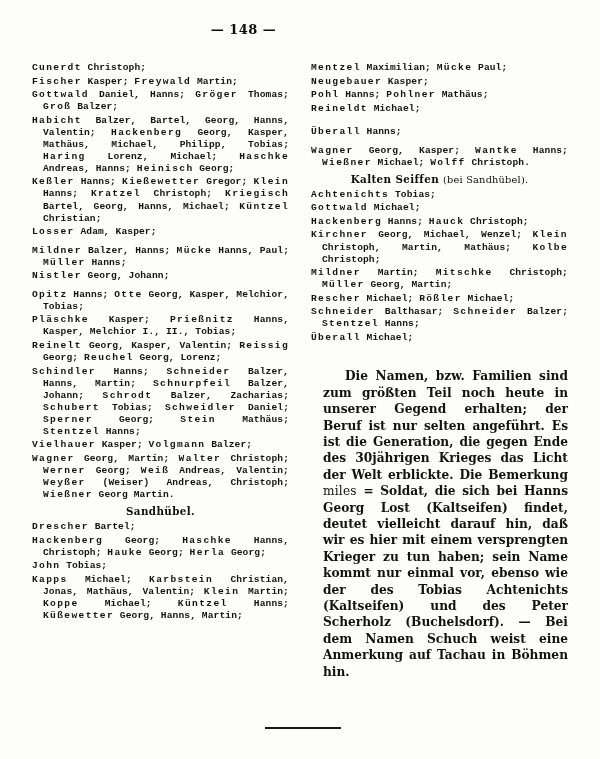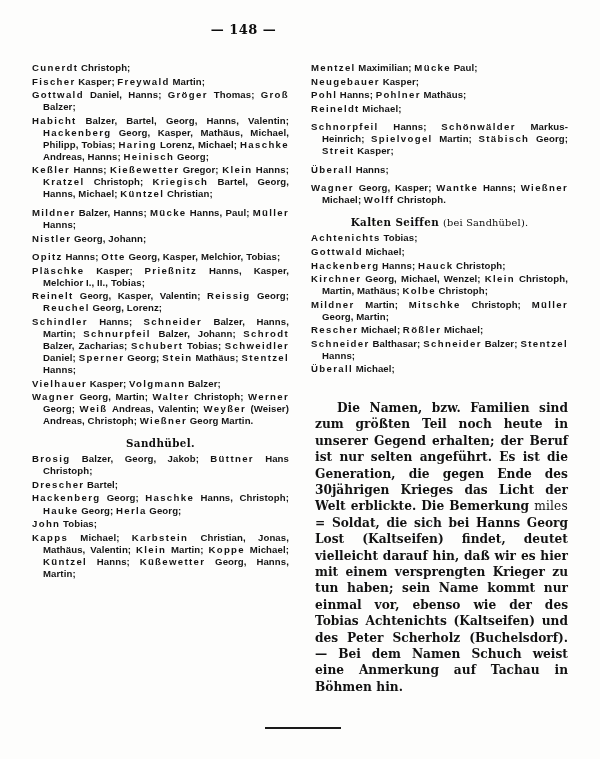--- a/index.html
+++ b/index.html
@@ -51,21 +51,21 @@
     display: flex;
     gap: 22px;
     align-items: flex-start;
   }
   .col {
     width: 257px;
   }
 
   
   .entry {
-    font-family: Liberation Sans, sans-serif;
+    font-family: Liberation Mono, monospace;
     font-size: 9.6px;
     line-height: 12.05px;
     text-align: justify;
     margin: 0 0 1.5px 0;
     padding-left: 11px;
     text-indent: -11px;
     color: #141414;
     -webkit-font-smoothing: none;
   }
   .entry .sn {
@@ -78,37 +78,37 @@
   }
   .gap { height: 5px; }
 
   
   .secthead {
     text-align: center;
     font-family: "DejaVu Serif", "Liberation Serif", serif;
     font-weight: bold;
     font-size: 10.3px;
     letter-spacing: 0.4px;
-    margin: 10px 0 4px 0;
+    margin: 4px 0 4px 0;
     color: #0d0d0d;
   }
   .secthead .sub {
     font-weight: normal;
     letter-spacing: 0.2px;
     font-size: 9.8px;
   }
 
   
   .prose {
     font-family: "DejaVu Serif", "Liberation Serif", serif;
     font-size: 12.2px;
     line-height: 16.4px;
     text-align: justify;
     text-indent: 22px;
-    margin: 18px 0 0 4px;
+    margin: 18px 0 0 12px;
     color: #121212;
     font-weight: bold;
     word-spacing: 0.3px;
   }
   .prose .roman {
     font-family: "DejaVu Serif", "Liberation Serif", serif;
     font-weight: normal;
     font-style: normal;
     letter-spacing: 0.2px;
   }
@@ -137,20 +137,21 @@
       <p class="entry"><span class="sn">Cunerdt</span> <span class="nm">Christoph;</span></p>
 
       <p class="entry"><span class="sn">Fischer</span> <span class="nm">Kasper;</span> <span class="sn">Freywald</span> <span class="nm">Martin;</span></p>
 
       <p class="entry"><span class="sn">Gottwald</span> <span class="nm">Daniel, Hanns;</span> <span class="sn">Gröger</span> <span class="nm">Thomas;</span> <span class="sn">Groß</span> <span class="nm">Balzer;</span></p>
 
       <p class="entry"><span class="sn">Habicht</span> <span class="nm">Balzer, Bartel, Georg, Hanns, Valentin;</span> <span class="sn">Hackenberg</span> <span class="nm">Georg, Kasper, Mathäus, Michael, Philipp, Tobias;</span> <span class="sn">Haring</span> <span class="nm">Lorenz, Michael;</span> <span class="sn">Haschke</span> <span class="nm">Andreas, Hanns;</span> <span class="sn">Heinisch</span> <span class="nm">Georg;</span></p>
 
       <p class="entry"><span class="sn">Keßler</span> <span class="nm">Hanns;</span> <span class="sn">Kießewetter</span> <span class="nm">Gregor;</span> <span class="sn">Klein</span> <span class="nm">Hanns;</span> <span class="sn">Kratzel</span> <span class="nm">Christoph;</span> <span class="sn">Kriegisch</span> <span class="nm">Bartel, Georg, Hanns, Michael;</span> <span class="sn">Küntzel</span> <span class="nm">Christian;</span></p>
 
+      <p class="entry"><span class="sn">Losser</span> <span class="nm">Adam, Kasper;</span></p>
 
       <div class="gap"></div>
 
       <p class="entry"><span class="sn">Mildner</span> <span class="nm">Balzer, Hanns;</span> <span class="sn">Mücke</span> <span class="nm">Hanns, Paul;</span> <span class="sn">Müller</span> <span class="nm">Hanns;</span></p>
 
       <p class="entry"><span class="sn">Nistler</span> <span class="nm">Georg, Johann;</span></p>
 
       <div class="gap"></div>
 
       <p class="entry"><span class="sn">Opitz</span> <span class="nm">Hanns;</span> <span class="sn">Otte</span> <span class="nm">Georg, Kasper, Melchior, Tobias;</span></p>
@@ -160,21 +161,20 @@
       <p class="entry"><span class="sn">Reinelt</span> <span class="nm">Georg, Kasper, Valentin;</span> <span class="sn">Reissig</span> <span class="nm">Georg;</span> <span class="sn">Reuchel</span> <span class="nm">Georg, Lorenz;</span></p>
 
       <p class="entry"><span class="sn">Schindler</span> <span class="nm">Hanns;</span> <span class="sn">Schneider</span> <span class="nm">Balzer, Hanns, Martin;</span> <span class="sn">Schnurpfeil</span> <span class="nm">Balzer, Johann;</span> <span class="sn">Schrodt</span> <span class="nm">Balzer, Zacharias;</span> <span class="sn">Schubert</span> <span class="nm">Tobias;</span> <span class="sn">Schweidler</span> <span class="nm">Daniel;</span> <span class="sn">Sperner</span> <span class="nm">Georg;</span> <span class="sn">Stein</span> <span class="nm">Mathäus;</span> <span class="sn">Stentzel</span> <span class="nm">Hanns;</span></p>
 
       <p class="entry"><span class="sn">Vielhauer</span> <span class="nm">Kasper;</span> <span class="sn">Volgmann</span> <span class="nm">Balzer;</span></p>
 
       <p class="entry"><span class="sn">Wagner</span> <span class="nm">Georg, Martin;</span> <span class="sn">Walter</span> <span class="nm">Christoph;</span> <span class="sn">Werner</span> <span class="nm">Georg;</span> <span class="sn">Weiß</span> <span class="nm">Andreas, Valentin;</span> <span class="sn">Weyßer</span> <span class="nm">(Weiser) Andreas, Christoph;</span> <span class="sn">Wießner</span> <span class="nm">Georg Martin.</span></p>
 
       <div class="secthead"><span>Sandhübel.</span></div>
 
-      <p class="entry"><span class="sn">Brosig</span> <span class="nm">Balzer, Georg, Jakob;</span> <span class="sn">Büttner</span> <span class="nm">Hans Christoph;</span></p>
 
       <p class="entry"><span class="sn">Drescher</span> <span class="nm">Bartel;</span></p>
 
       <p class="entry"><span class="sn">Hackenberg</span> <span class="nm">Georg;</span> <span class="sn">Haschke</span> <span class="nm">Hanns, Christoph;</span> <span class="sn">Hauke</span> <span class="nm">Georg;</span> <span class="sn">Herla</span> <span class="nm">Georg;</span></p>
 
       <p class="entry"><span class="sn">John</span> <span class="nm">Tobias;</span></p>
 
       <p class="entry"><span class="sn">Kapps</span> <span class="nm">Michael;</span> <span class="sn">Karbstein</span> <span class="nm">Christian, Jonas, Mathäus, Valentin;</span> <span class="sn">Klein</span> <span class="nm">Martin;</span> <span class="sn">Koppe</span> <span class="nm">Michael;</span> <span class="sn">Küntzel</span> <span class="nm">Hanns;</span> <span class="sn">Küßewetter</span> <span class="nm">Georg, Hanns, Martin;</span></p>
 
     </div>
@@ -184,21 +184,20 @@
       <p class="entry"><span class="sn">Mentzel</span> <span class="nm">Maximilian;</span> <span class="sn">Mücke</span> <span class="nm">Paul;</span></p>
 
       <p class="entry"><span class="sn">Neugebauer</span> <span class="nm">Kasper;</span></p>
 
       <p class="entry"><span class="sn">Pohl</span> <span class="nm">Hanns;</span> <span class="sn">Pohlner</span> <span class="nm">Mathäus;</span></p>
 
       <p class="entry"><span class="sn">Reineldt</span> <span class="nm">Michael;</span></p>
 
       <div class="gap"></div>
 
-      <p class="entry"><span class="sn">Schnorpfeil</span> <span class="nm">Hanns;</span> <span class="sn">Schönwälder</span> <span class="nm">Markus-Heinrich;</span> <span class="sn">Spielvogel</span> <span class="nm">Martin;</span> <span class="sn">Stäbisch</span> <span class="nm">Georg;</span> <span class="sn">Streit</span> <span class="nm">Kasper;</span></p>
 
       <div class="gap"></div>
 
       <p class="entry"><span class="sn">Überall</span> <span class="nm">Hanns;</span></p>
 
       <div class="gap"></div>
 
       <p class="entry"><span class="sn">Wagner</span> <span class="nm">Georg, Kasper;</span> <span class="sn">Wantke</span> <span class="nm">Hanns;</span> <span class="sn">Wießner</span> <span class="nm">Michael;</span> <span class="sn">Wolff</span> <span class="nm">Christoph.</span></p>
 
       <div class="secthead"><span>Kalten Seiffen</span> <span class="sub">(bei Sandhübel).</span></div>

